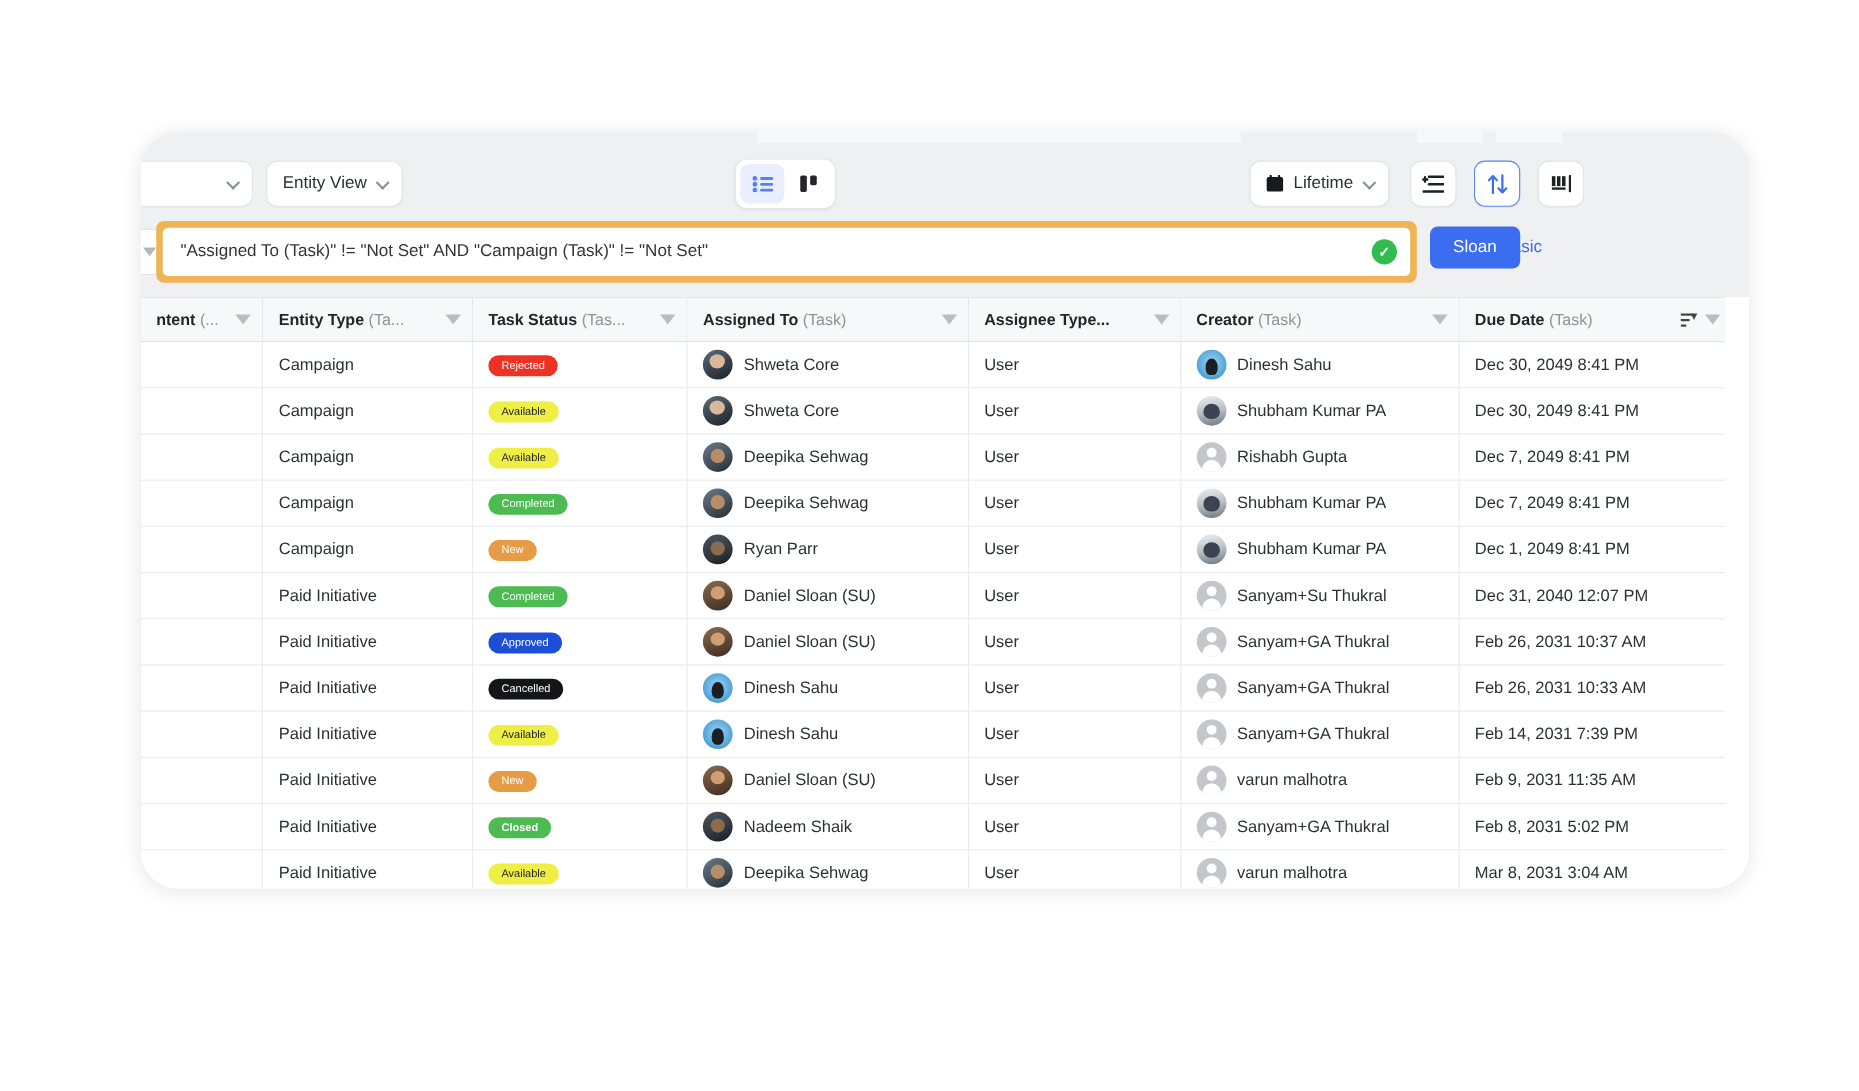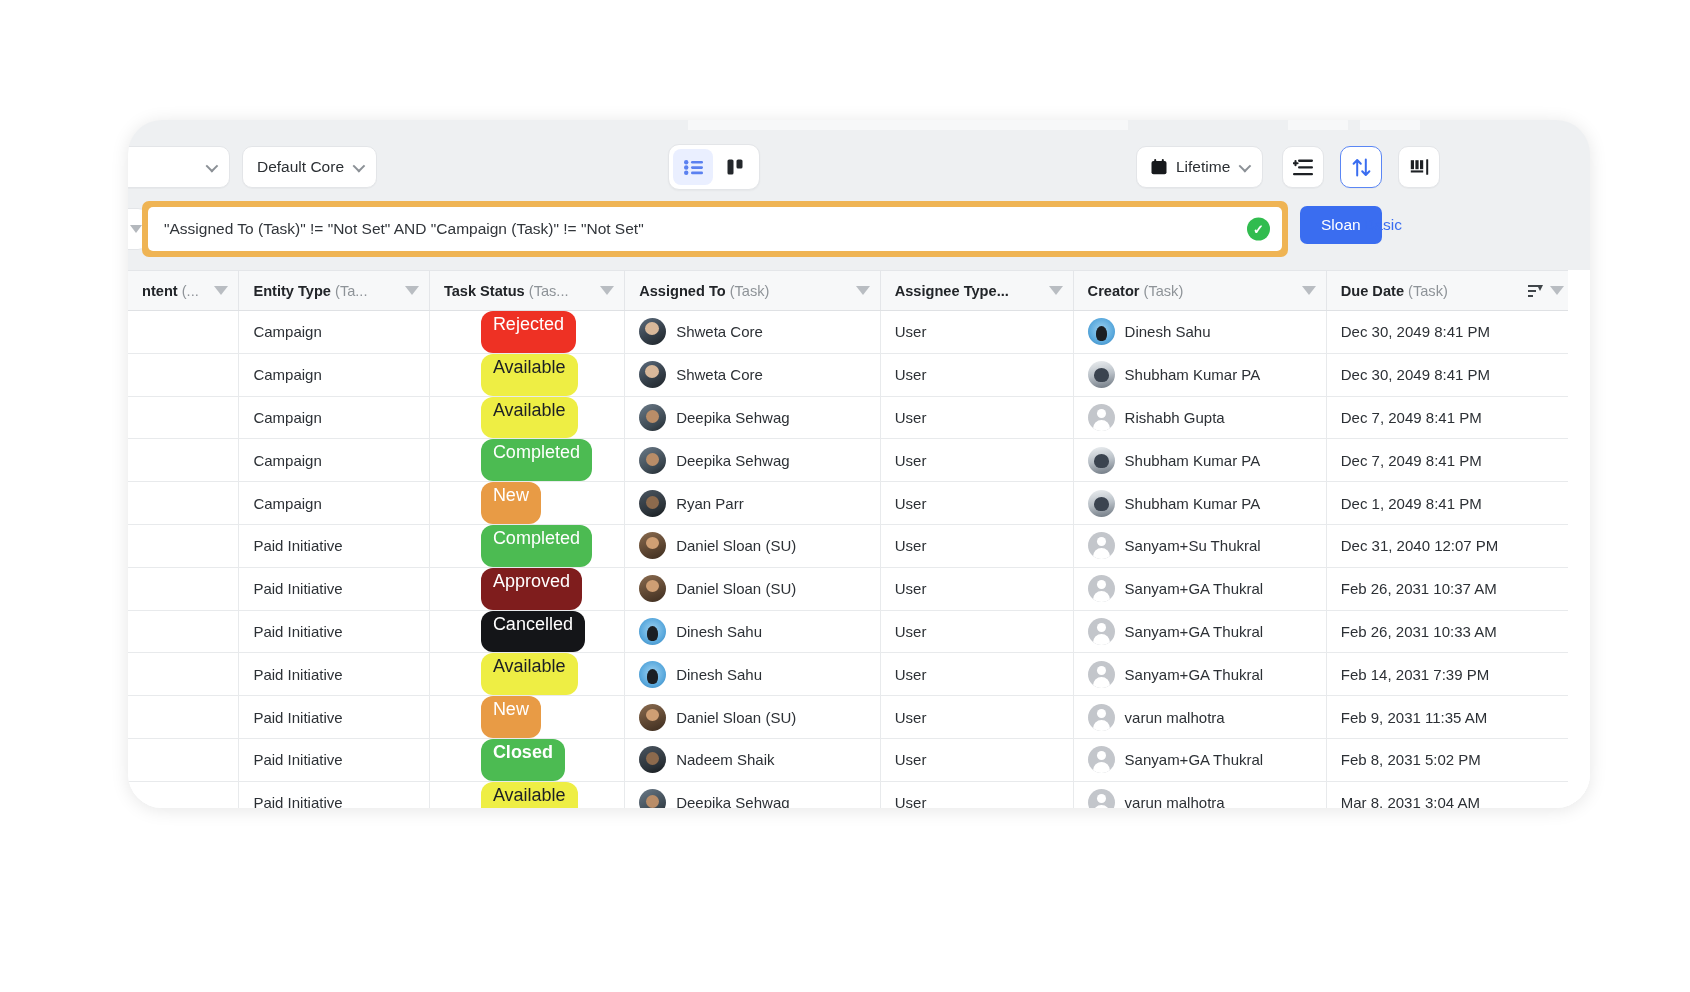--- a/index.html
+++ b/index.html
@@ -272,25 +272,24 @@
     font-size: 15px;
     color: #2c3035;
     padding: 0 14px;
     white-space: nowrap;
     overflow: hidden;
     background: #ffffff;
   }
 
   .badge {
     display: inline-block;
-    padding: 4px 12px 18px;
+    padding: 4px 12px 4px;
     border-radius: 12px;
-    font-size: 18px;
+    font-size: 10px;
     line-height: 1.1;
-    margin-left: 37px;
   }
 
   .person { display: flex; align-items: center; gap: 10px; }
   .avatar {
     width: 27px; height: 27px;
     border-radius: 50%;
     flex: 0 0 auto;
     background: #c3c6cb;
     position: relative;
     overflow: hidden;
@@ -373,21 +372,21 @@
     <div class="ghost-tab" style="left:1232px; width:60px;"></div>
 
     <div class="toolbar">
 
       <div class="pill view-select">
         <span></span>
         <span class="chev"></span>
       </div>
 
       <div class="pill default-view">
-        <span>Default Core</span>
+        <span>Entity View</span>
         <span class="chev"></span>
       </div>
 
       <div class="view-toggle">
         <div class="vt-btn active">
           <svg width="19" height="15" viewBox="0 0 19 15">
             <circle cx="2.2" cy="2.2" r="2.2" fill="#5a80f0"></circle>
             <rect x="7" y="1" width="12" height="2.6" rx="1.3" fill="#5a80f0"></rect>
             <circle cx="2.2" cy="7.5" r="2.2" fill="#5a80f0"></circle>
             <rect x="7" y="6.3" width="12" height="2.6" rx="1.3" fill="#5a80f0"></rect>
@@ -660,21 +659,21 @@
                   <span class="avatar generic"></span>
                   <span>Sanyam+Su Thukral</span>
                 </div>
               </td>
               <td>Dec 31, 2040 12:07 PM</td>
               <td>Feb 11, 2021 3:44 P</td>
             </tr>
             <tr>
               <td></td>
               <td>Paid Initiative</td>
-              <td><span class="badge" style="background: #7f1d1d; color: rgb(255, 255, 255);">Approved</span></td>
+              <td><span class="badge" style="background: #1d4ed8; color: rgb(255, 255, 255);">Approved</span></td>
               <td>
                 <div class="person">
                   <span class="avatar photo-b"></span>
                   <span>Daniel Sloan (SU)</span>
                 </div>
               </td>
               <td>User</td>
               <td>
                 <div class="person">
                   <span class="avatar generic"></span>

